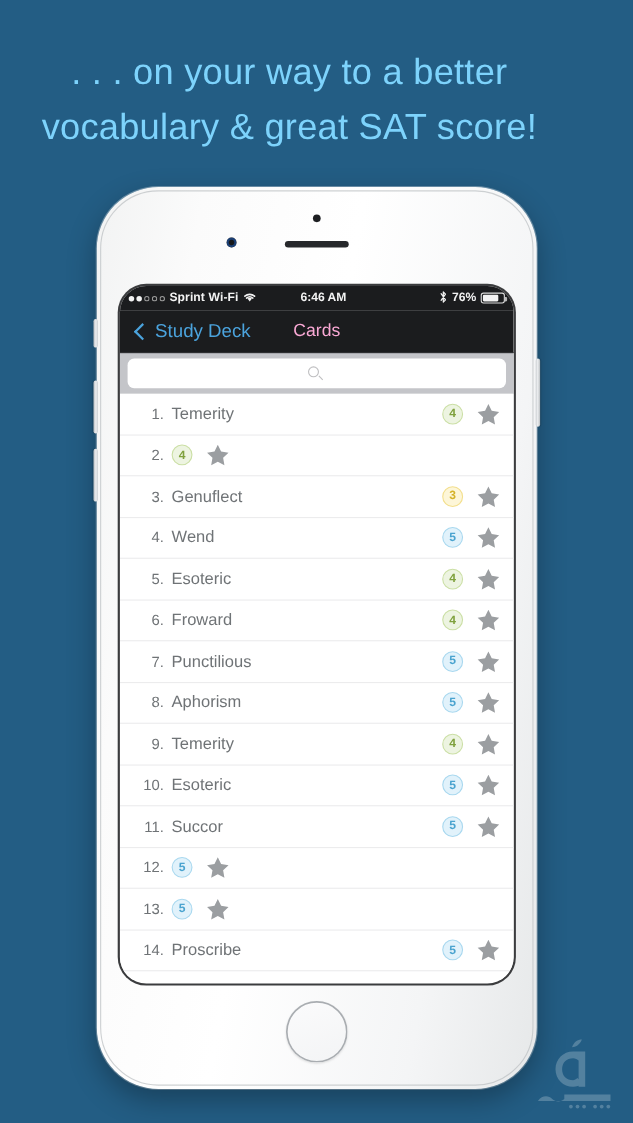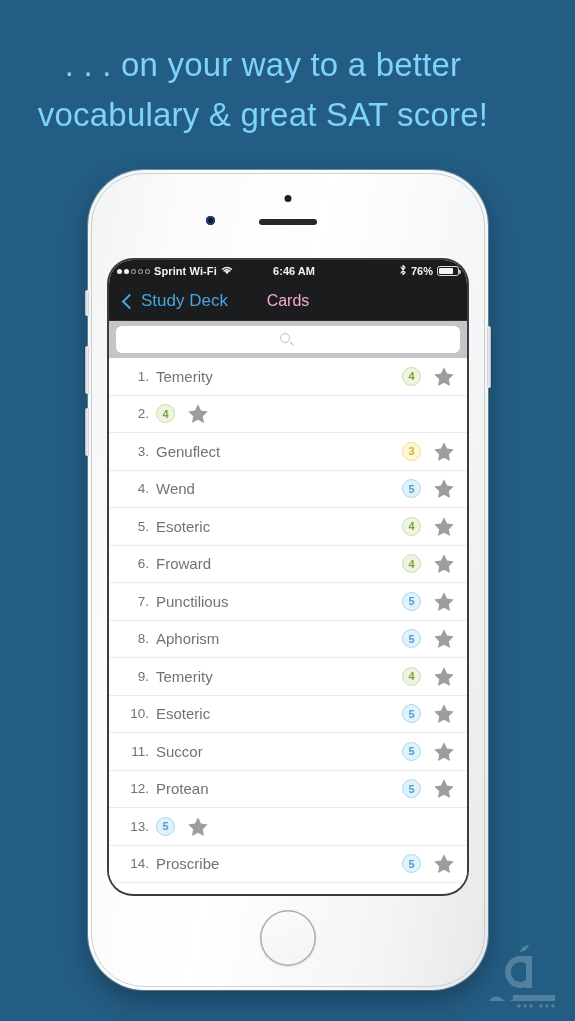--- a/index.html
+++ b/index.html
@@ -491,21 +491,20 @@
         <div class="row">
           <span class="row-num">11.</span>
           <span class="row-word">Succor</span>
           <span class="badge lvl5">5</span>
           <span class="star"><svg viewBox="0 0 24 23" width="22" height="21">
               <path d="M12 1.5 L15.3 8.2 L22.7 9.3 L17.3 14.5 L18.6 21.9 L12 18.4 L5.4 21.9 L6.7 14.5 L1.3 9.3 L8.7 8.2 Z" fill="#9b9ea1"></path>
             </svg></span>
         </div>
         <div class="row">
           <span class="row-num">12.</span>
-          <span class="row-word">Protean</span>
           <span class="badge lvl5">5</span>
           <span class="star"><svg viewBox="0 0 24 23" width="22" height="21">
               <path d="M12 1.5 L15.3 8.2 L22.7 9.3 L17.3 14.5 L18.6 21.9 L12 18.4 L5.4 21.9 L6.7 14.5 L1.3 9.3 L8.7 8.2 Z" fill="#9b9ea1"></path>
             </svg></span>
         </div>
         <div class="row">
           <span class="row-num">13.</span>
           <span class="badge lvl5">5</span>
           <span class="star"><svg viewBox="0 0 24 23" width="22" height="21">
               <path d="M12 1.5 L15.3 8.2 L22.7 9.3 L17.3 14.5 L18.6 21.9 L12 18.4 L5.4 21.9 L6.7 14.5 L1.3 9.3 L8.7 8.2 Z" fill="#9b9ea1"></path>

